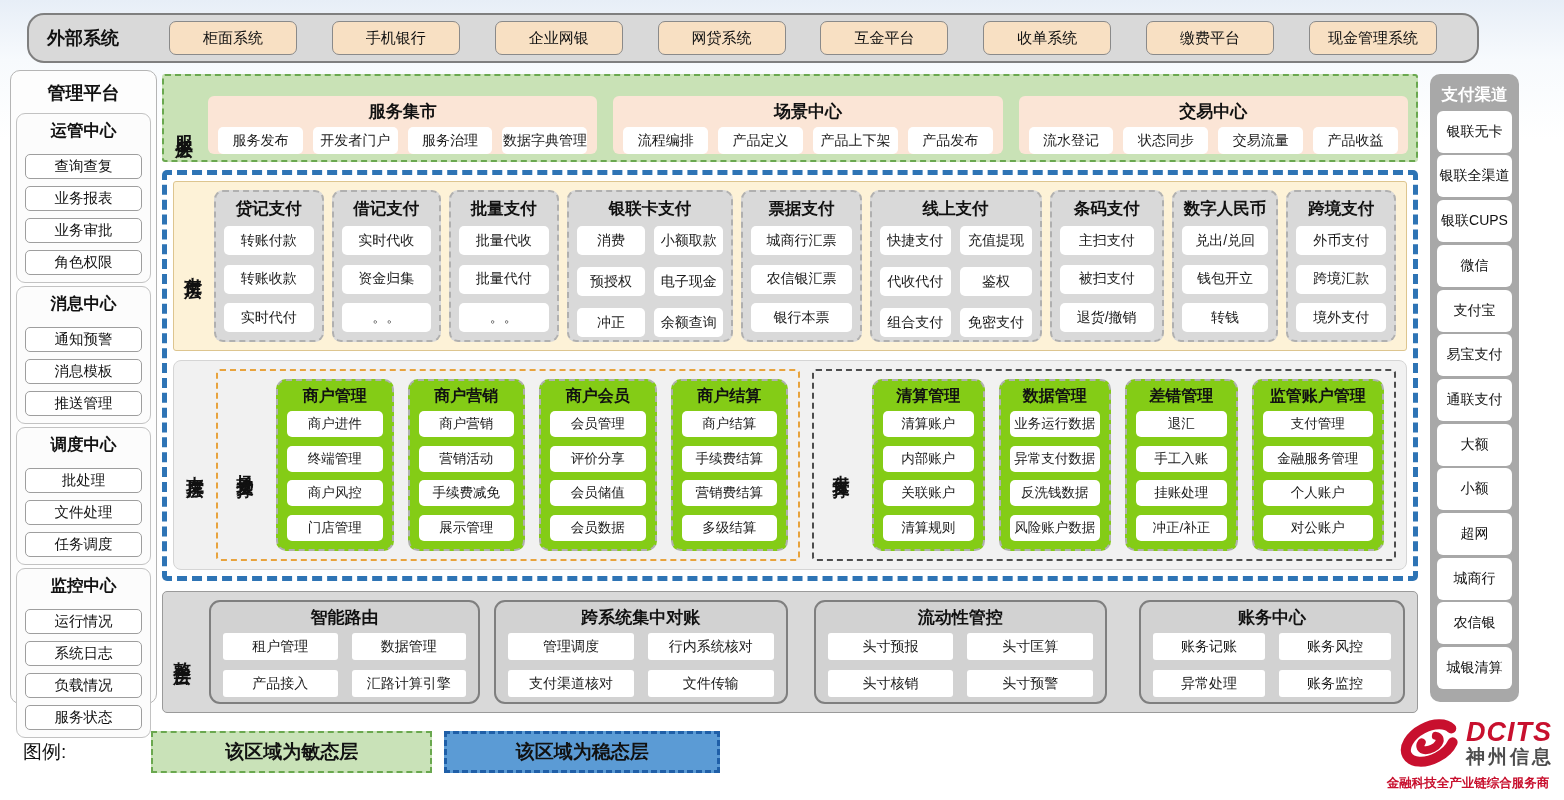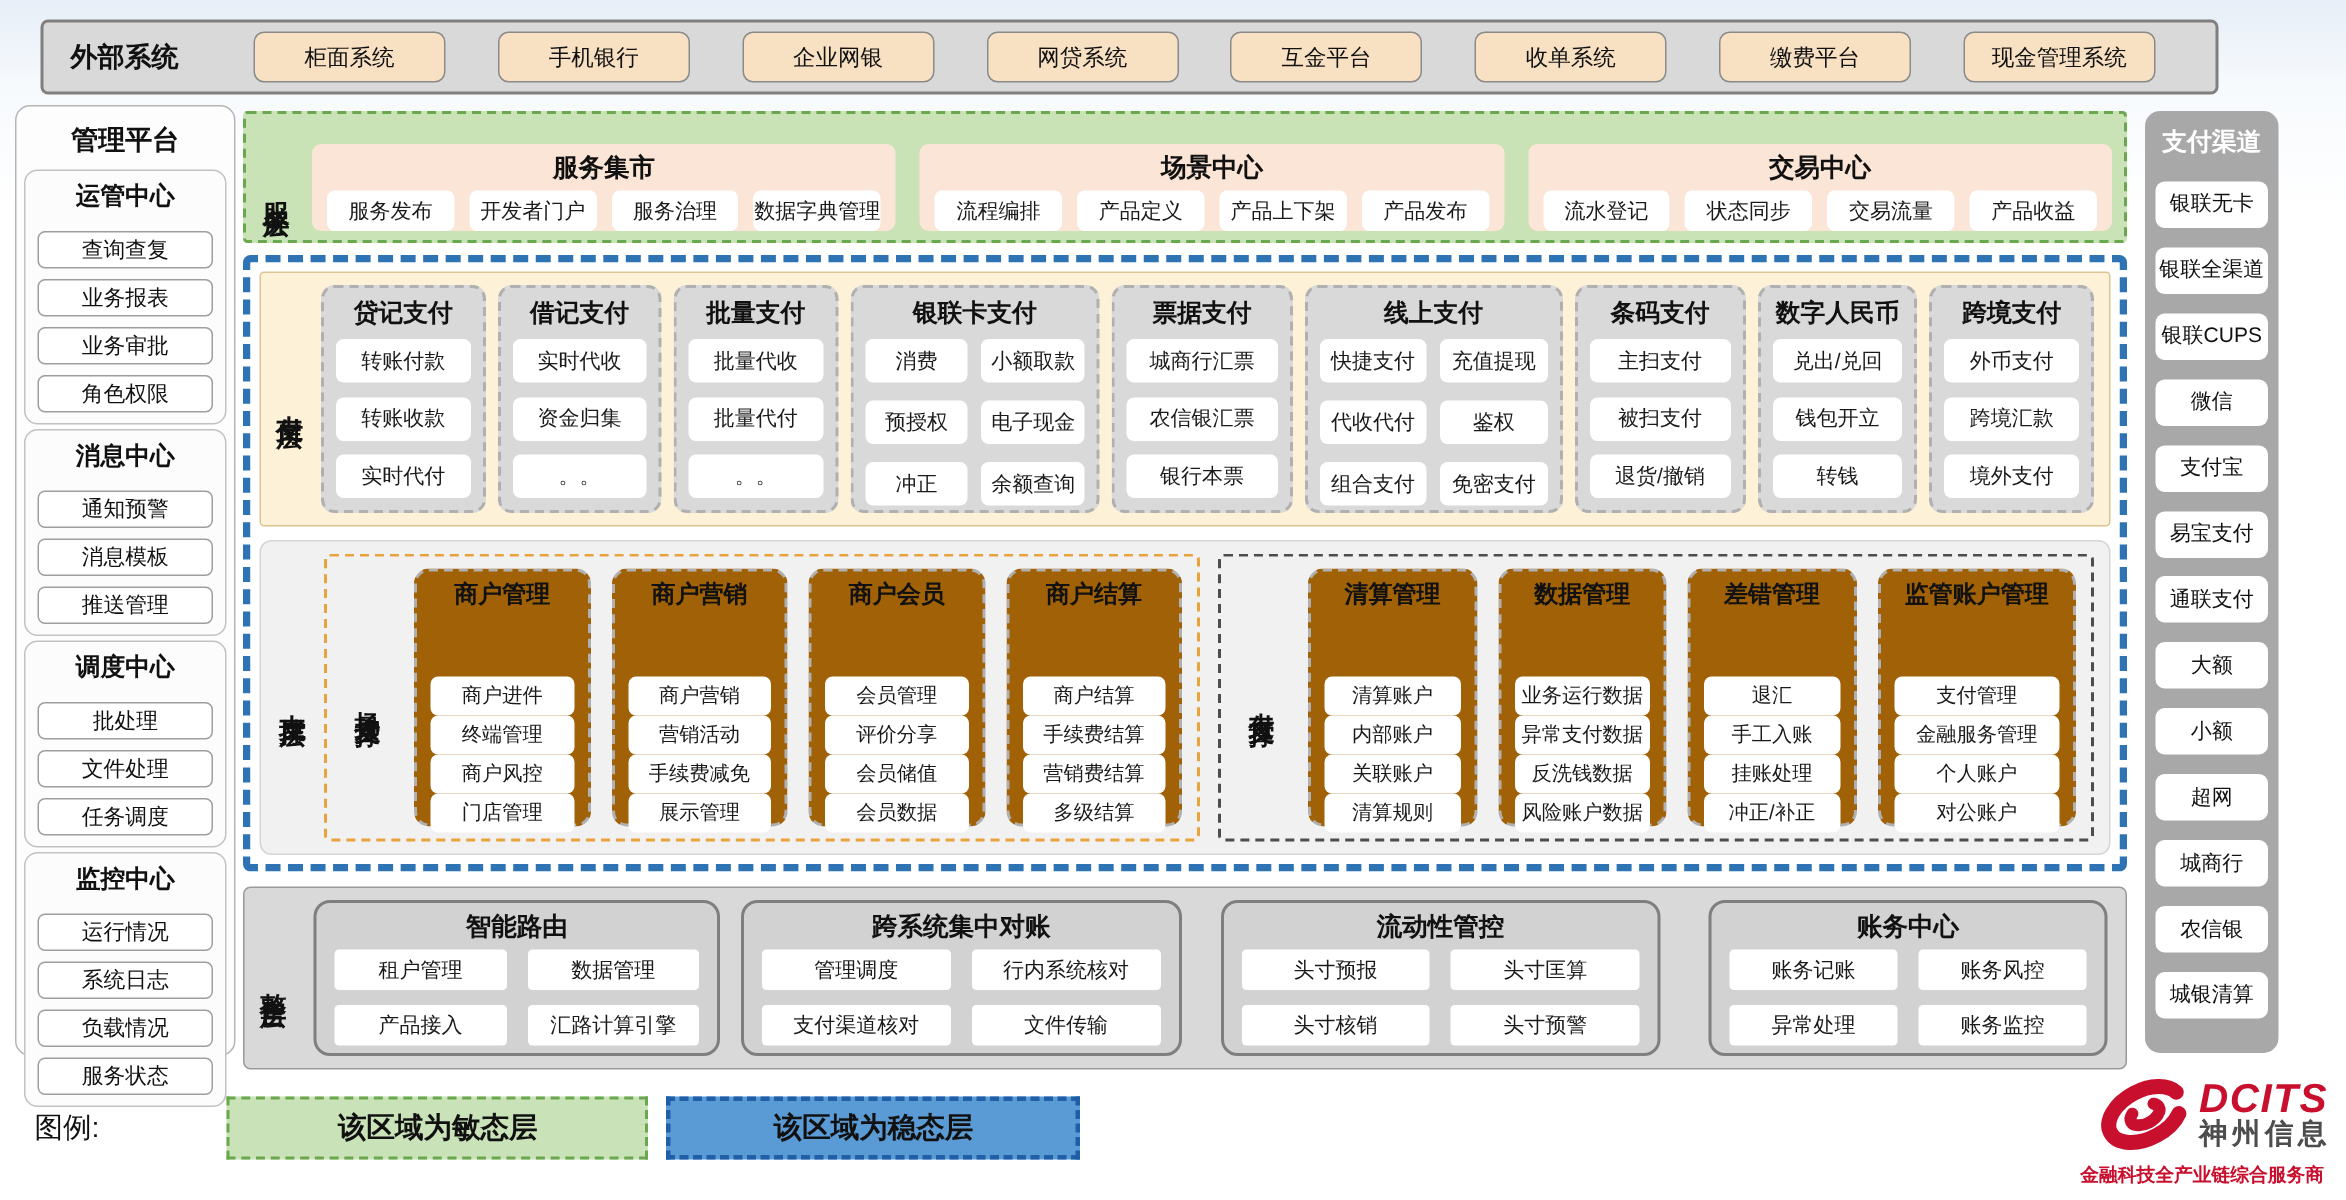--- a/index.html
+++ b/index.html
@@ -8,21 +8,21 @@
     font-family:"Liberation Sans","DejaVu Sans",sans-serif;
     color:#111;
     background:linear-gradient(180deg,#e7eef7 0,#f7fafd 60px,#ffffff 140px);
     position:relative; overflow:hidden;
   }
   .page { position:absolute; inset:0; }
 
   
   .topbar {
     position:absolute; left:27px; top:13px; width:1452px; height:50px;
-    background:#d9d9d9; border:2px solid #7f7f7f; border-radius:5px;
+    background:#d9d9d9; border:2px solid #7f7f7f; border-radius:17px;
     display:flex; align-items:center; padding:0 18px;
   }
   .topbar-label { font-size:18px; font-weight:bold; width:100px; }
   .topbar-items { flex:1; display:flex; justify-content:space-between; padding:0 22px; }
   .tan-btn {
     width:128px; height:34px; background:#f8e0c3; border:1.5px solid #8a8a8a;
     border-radius:7px; display:flex; align-items:center; justify-content:center;
     font-size:15px;
   }
 
@@ -97,22 +97,22 @@
   .support-layer {
     margin-top:9px; background:#f1f1f1; border:1px solid #d5d5d5; border-radius:8px;
     height:210px; display:flex; padding:8px 10px 8px 8px; gap:8px;
   }
   .support-layer .vlabel { width:26px; font-size:18px; }
   .zone { border-radius:4px; display:flex; padding:8px 10px; gap:14px; flex:1; }
   .zone-scene { border:2px dashed #e8a33d; }
   .zone-pay   { border:2px dashed #4d4d4d; margin-left:4px; }
   .zone .vlabel { width:34px; font-size:17px; letter-spacing:2px; }
   .grp {
-    background:#a16207; border:2px dashed #b0b0b0; border-radius:10px;
-    padding:3px 9px 8px; display:flex; flex-direction:column; flex:1;gap:40px;
+    background:#84cc16; border:2px dashed #b0b0b0; border-radius:10px;
+    padding:3px 9px 8px; display:flex; flex-direction:column; flex:1;
   }
   .grp-title { text-align:center; font-size:16px; font-weight:bold; padding:2px 0 4px; white-space:nowrap; }
   .grp .items1 .g-btn { height:26px; font-size:13.5px; white-space:nowrap; }
   .grp-wide { flex:1.22; }
 
   
   .integration-layer {
     margin-top:10px; background:#d9d9d9; border:1.5px solid #9a9a9a; border-radius:5px;
     height:122px; display:flex; padding:8px 12px 8px 6px; gap:14px;
   }
@@ -129,21 +129,21 @@
 
   
   .sidebar-right {
     position:absolute; left:1430px; top:74px; width:89px; height:628px;
     background:#a8a8a8; border-radius:10px; display:flex; flex-direction:column;
     padding:8px 5px 10px;
   }
   .chan-title { text-align:center; color:#fff; font-size:16.5px; font-weight:bold; padding:2px 0 2px; }
   .chan-items { flex:1; display:flex; flex-direction:column; justify-content:space-evenly; }
   .chan-item {
-    background:#fff; border-radius:6px; height:31px; margin:0 2px;
+    background:#fff; border-radius:6px; height:42px; margin:0 2px;
     display:flex; align-items:center; justify-content:center; font-size:14px; white-space:nowrap;
   }
 
   
   .legend { position:absolute; left:23px; top:731px; display:flex; align-items:center; }
   .legend-label { font-size:19px; }
   .legend-box {
     height:42px; display:flex; align-items:center; justify-content:center;
     font-size:19px; font-weight:bold;
   }

